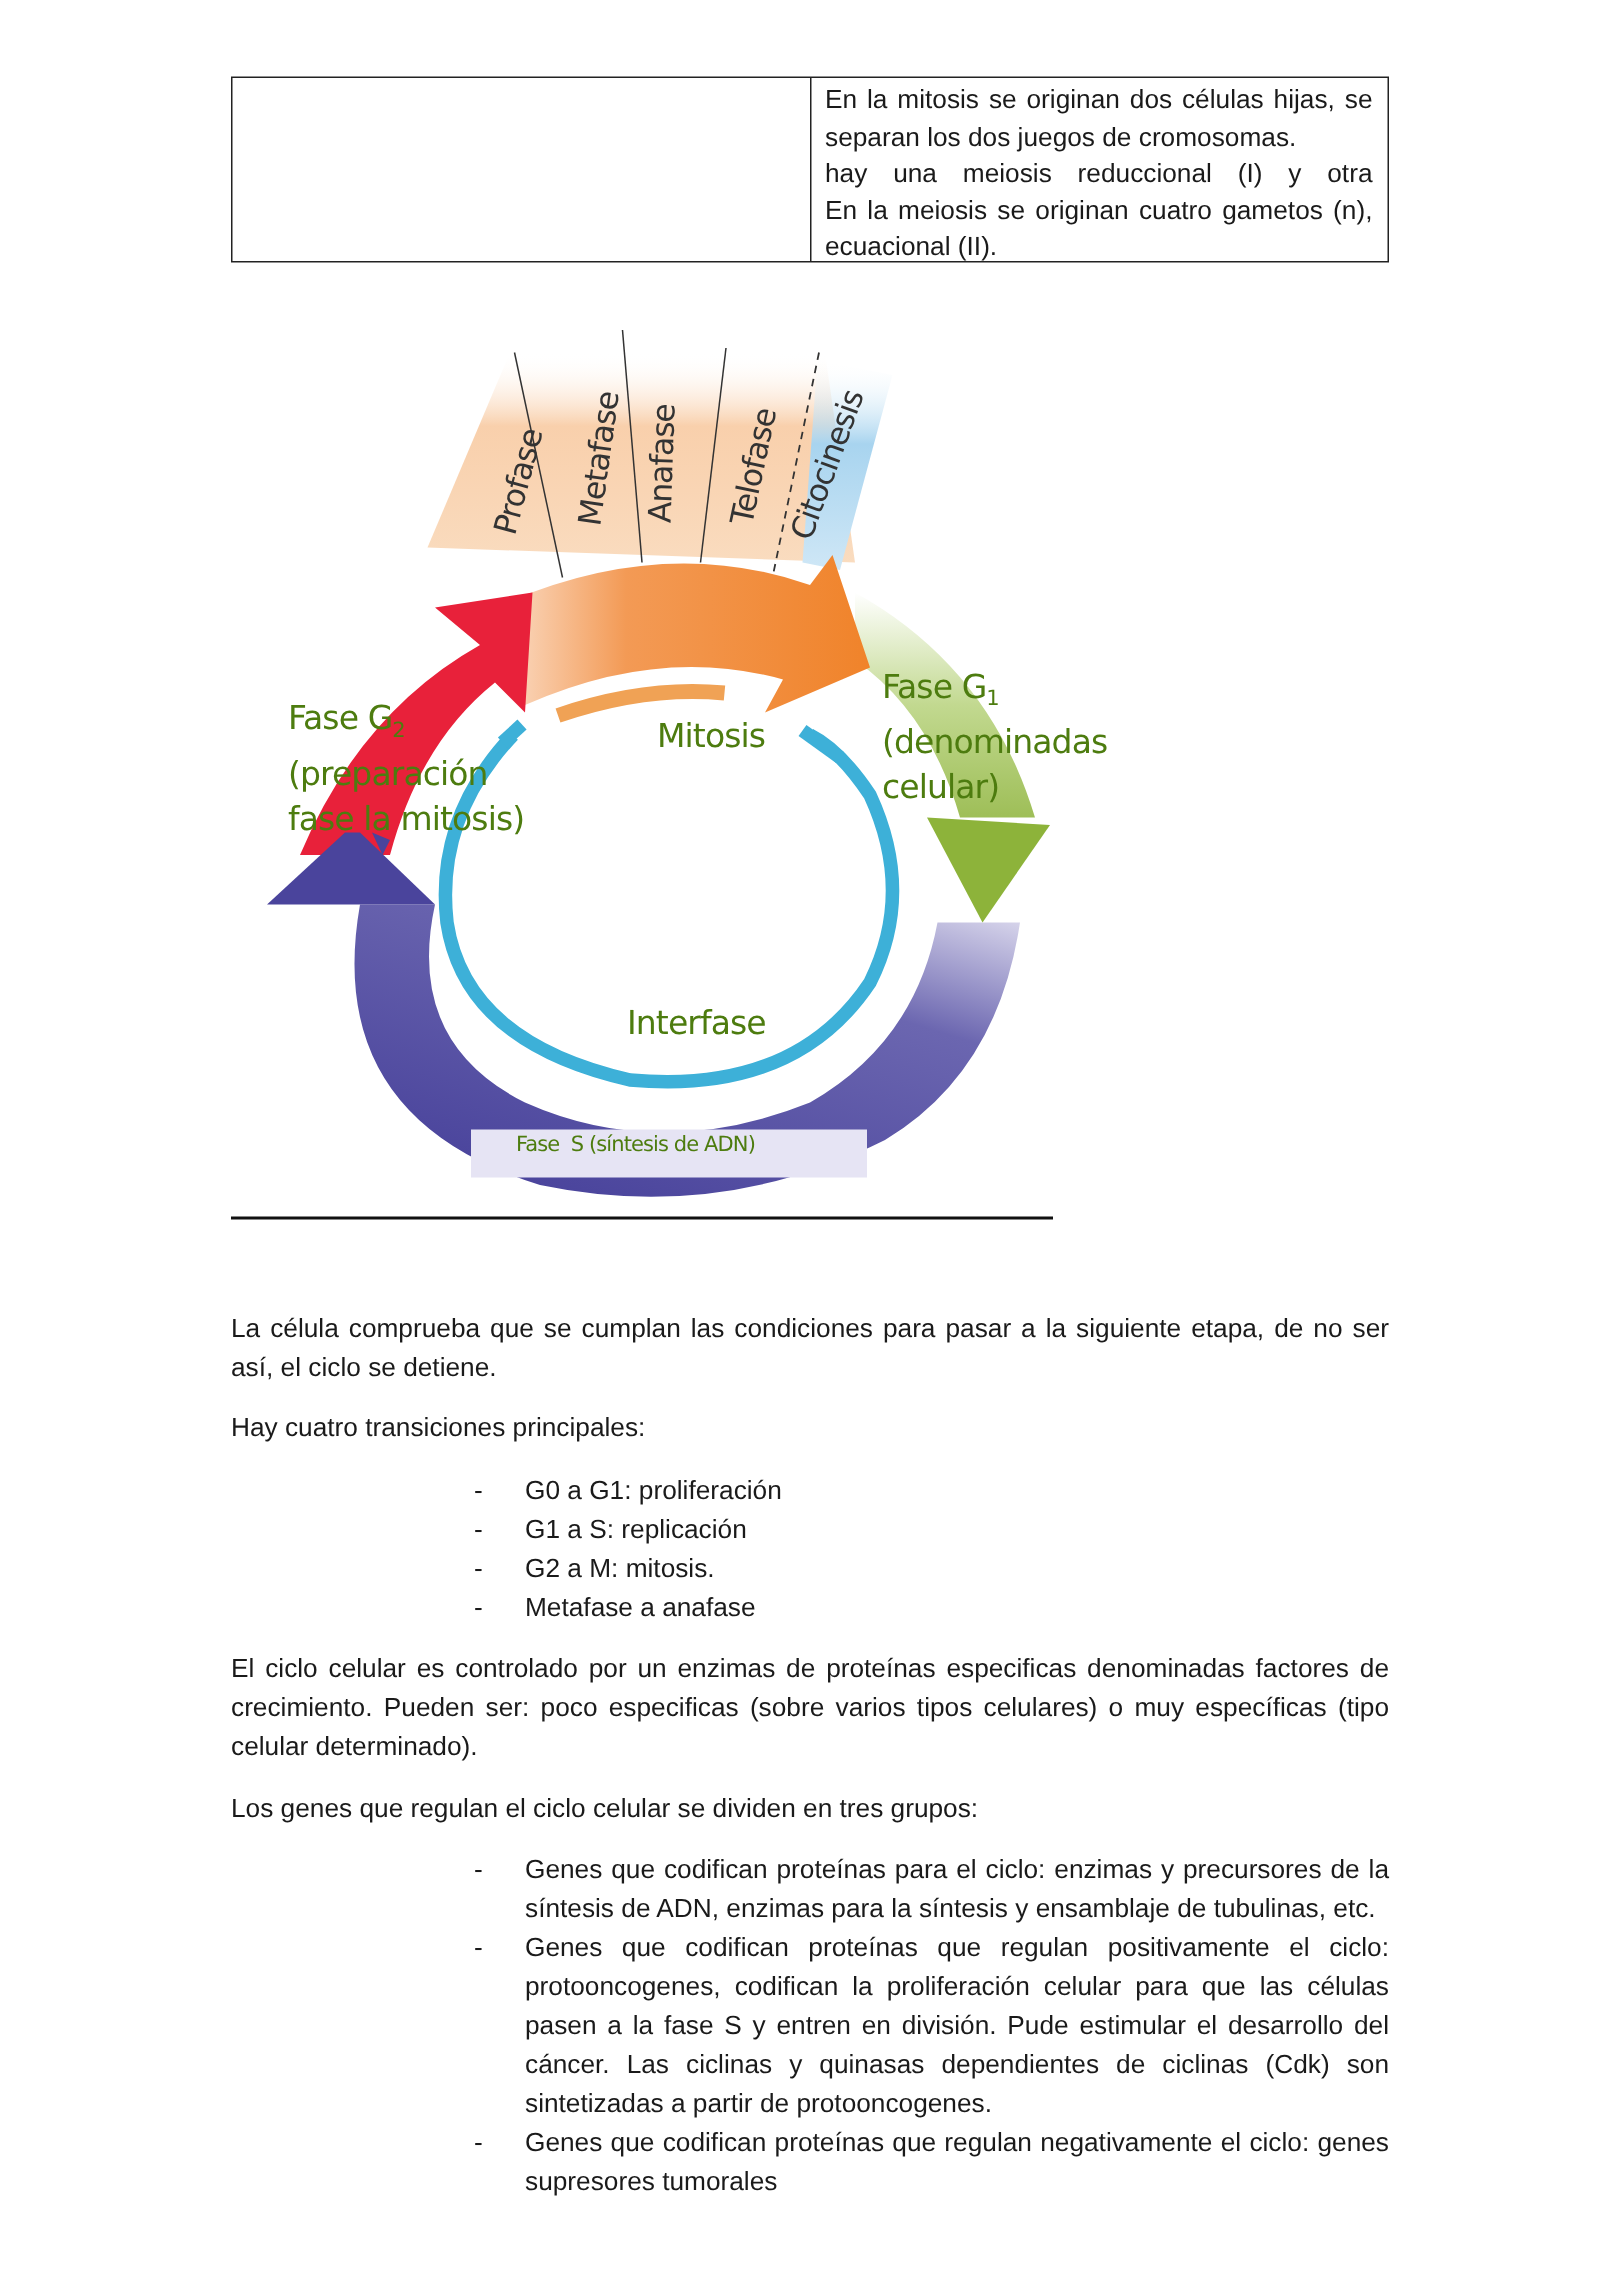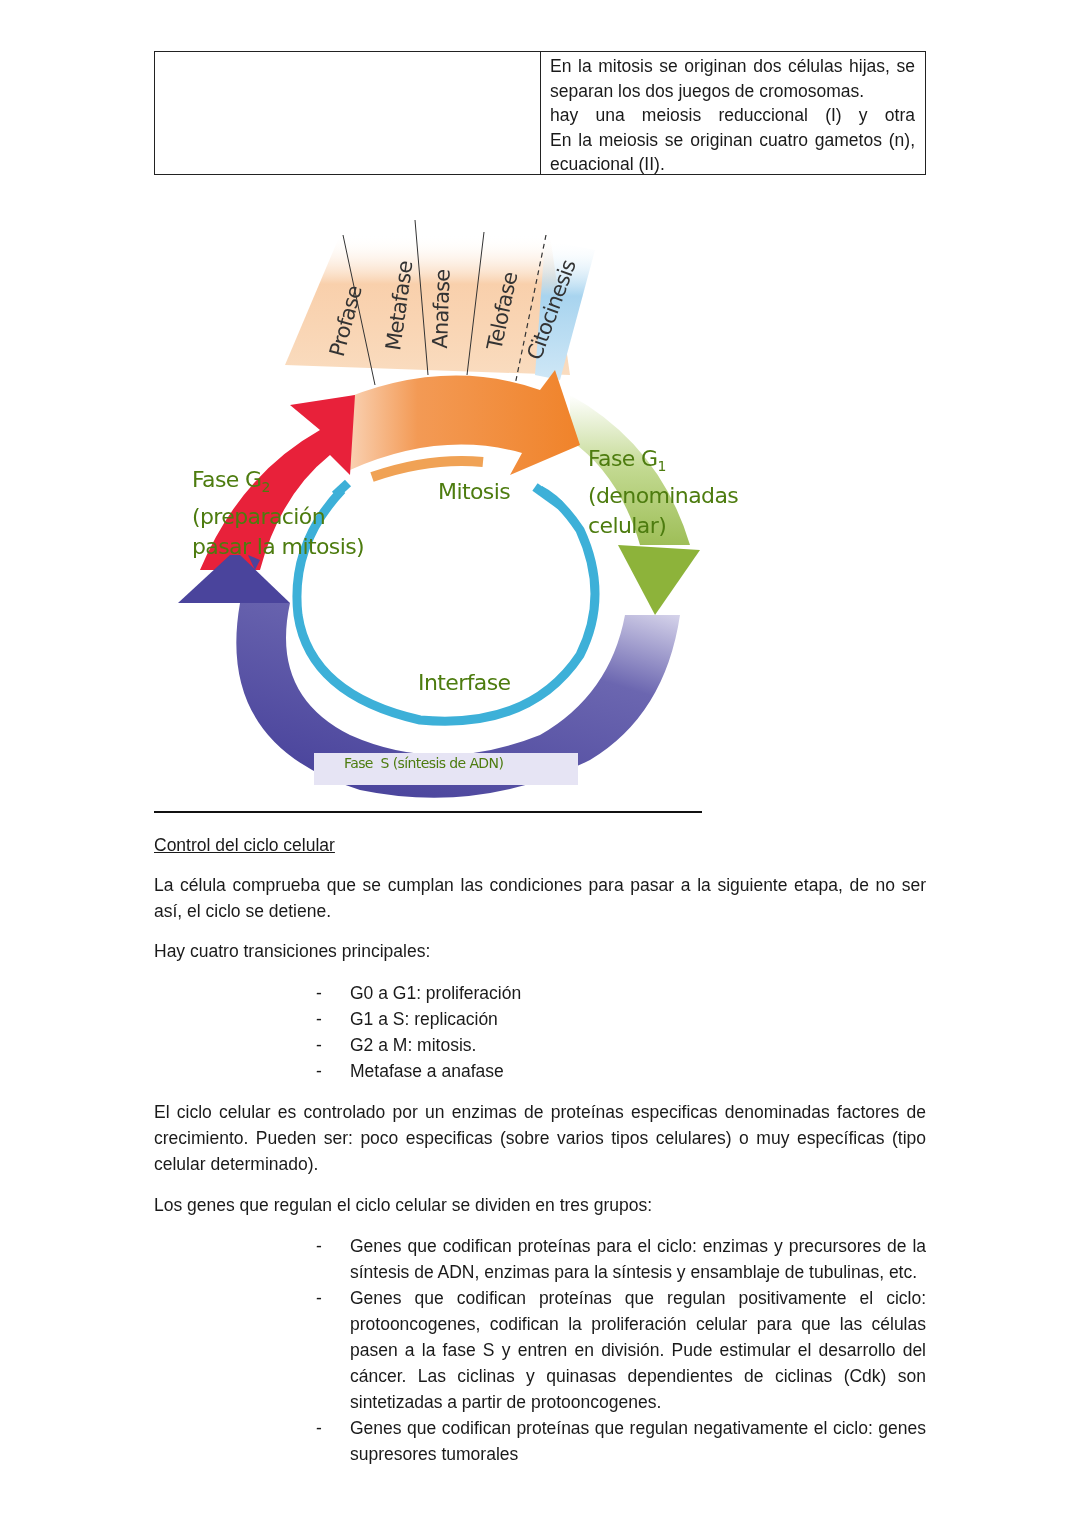--- a/index.html
+++ b/index.html
@@ -115,37 +115,34 @@
     <div class="rot" style="left:302px; top:110px; transform: rotate(-88deg);">Anafase</div>
     <div class="rot" style="left:356px; top:113px; transform: rotate(-78deg);">Telofase</div>
     <div class="rot" style="left:395px; top:124px; transform: rotate(-70deg);">Citocinesis</div>
 
     <div class="dlabel" style="left:260px; top:264px; font-size:22px;">Mitosis</div>
     <div class="dlabel" style="left:240px; top:455px; font-size:22px;">Interfase</div>
 
     <div class="dlabel" style="left:14px; top:250px; font-size:22px; line-height:30px;">
       <div><span>Fase G</span><span class="sub">2</span></div>
       <div>(preparación</div>
-      <div>pasar la mitosis)</div>
+      <div>fase la mitosis)</div>
     </div>
 
     <div class="dlabel" style="left:410px; top:229px; font-size:22px; line-height:30px;">
       <div><span>Fase G</span><span class="sub">1</span></div>
       <div>(denominadas</div>
       <div>celular)</div>
     </div>
 
     <div class="dlabel" style="left:166px; top:540px; font-size:14px; white-space:pre;">Fase  S (síntesis de ADN)</div>
   </div>
 
   <div class="rule"></div>
 
-  <div class="txt" style="top:832px;">
-    <p class="heading">Control del ciclo celular</p>
-  </div>
   <div class="txt" style="top:872px;">
     <p>La célula comprueba que se cumplan las condiciones para pasar a la siguiente etapa, de no ser así, el ciclo se detiene.</p>
   </div>
   <div class="txt" style="top:938px;">
     <p>Hay cuatro transiciones principales:</p>
   </div>
 
   <div class="list" style="top:980px;">
     <div class="li"><span class="dash">-</span><span>G0 a G1: proliferación</span></div>
     <div class="li"><span class="dash">-</span><span>G1 a S: replicación</span></div>

